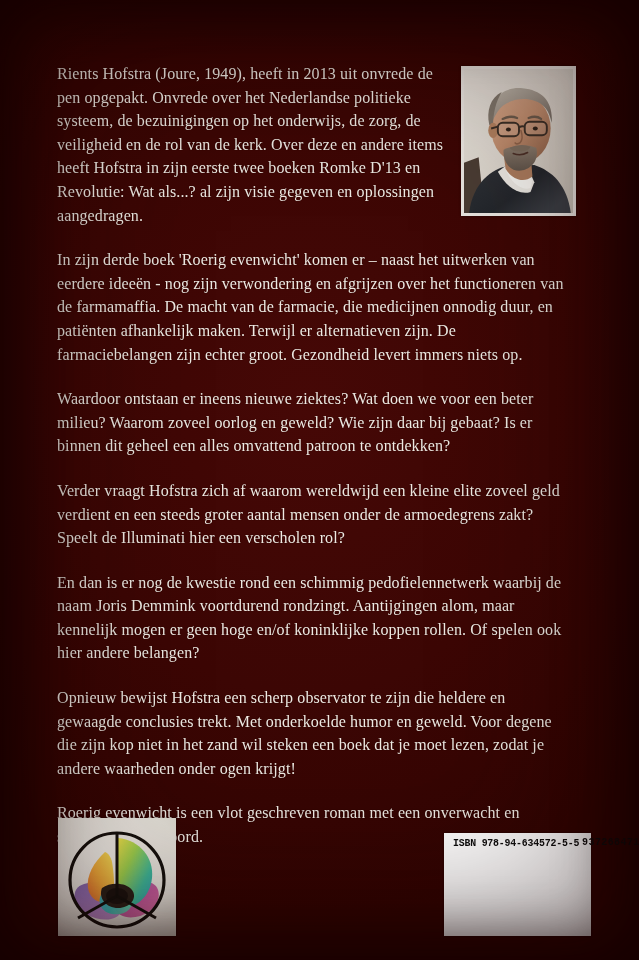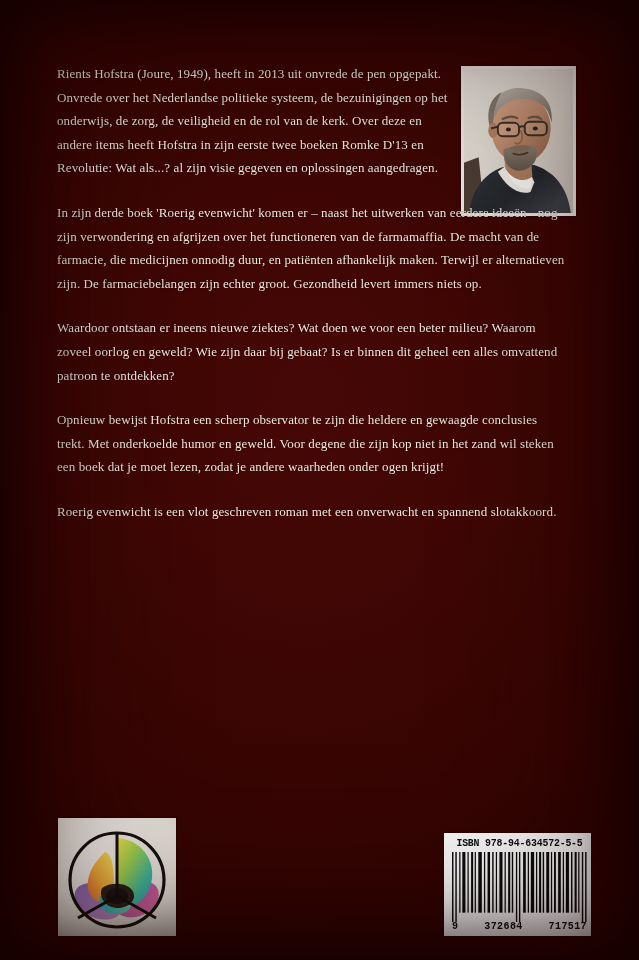--- a/index.html
+++ b/index.html
@@ -33,21 +33,21 @@
       inset 0 0 160px 40px rgba(22,2,1,0.45);
   }
 
   
   #blurb {
     position: absolute;
     left: 57px;
     top: 62px;
     width: 508px;
     color: #f0e9e2;
-    font-size: 13px;
+    font-size: 16px;
     line-height: 23.6px;
     letter-spacing: 0.1px;
     text-shadow: 0 0 1px rgba(0,0,0,0.55);
   }
   #blurb p {
     margin: 0 0 21px 0;
     text-align: left;
   }
   #blurb p.p1 {
     
@@ -91,23 +91,22 @@
 
   
   #barcode {
     position: absolute;
     left: 444px;
     top: 833px;
     width: 147px;
     height: 103px;
     background: #ffffff;
     box-sizing: border-box;
-    padding: 5px 3px 4px 7px;
+    padding: 5px 23px 4px 7px;
     display: flex;
-    flex-direction: column;
     box-shadow: 0 0 2px rgba(0,0,0,0.4);
   }
   #isbn-text {
     font-family: "Liberation Mono", "DejaVu Sans Mono", monospace;
     font-size: 10.2px;
     font-weight: bold;
     letter-spacing: -0.2px;
     color: #0d0d0d;
     white-space: nowrap;
     line-height: 12px;
@@ -208,20 +207,22 @@
 
         <rect x="0" y="0" width="115" height="150" fill="url(#wallg)" opacity="0"></rect>
       </svg>
     </div>
   </div>
 
   <div id="blurb">
     <p class="p1">Rients Hofstra (Joure, 1949), heeft in 2013 uit onvrede de pen opgepakt. Onvrede over het Nederlandse politieke systeem,  de bezuinigingen op het onderwijs, de zorg, de veiligheid en de rol van de kerk. Over deze en andere items heeft Hofstra in zijn eerste twee boeken Romke D'13 en Revolutie: Wat als...? al zijn visie gegeven en oplossingen aangedragen.</p>
     <p>In zijn derde boek 'Roerig evenwicht' komen er – naast het uitwerken van eerdere ideeën -  nog zijn verwondering en afgrijzen over het functioneren van de farmamaffia. De macht van de farmacie, die medicijnen onnodig duur, en patiënten afhankelijk maken. Terwijl er alternatieven zijn. De farmaciebelangen zijn echter groot. Gezondheid levert immers niets op.</p>
     <p>Waardoor ontstaan er ineens nieuwe ziektes? Wat doen we voor een beter milieu? Waarom zoveel oorlog en geweld? Wie zijn daar bij gebaat? Is er binnen dit geheel een alles omvattend patroon te ontdekken?</p>
+    <p>Verder vraagt Hofstra zich af waarom wereldwijd een kleine elite zoveel geld verdient en een steeds groter aantal mensen onder de armoedegrens zakt? Speelt de Illuminati hier een verscholen rol?</p>
+    <p>En dan is er nog de kwestie rond een schimmig pedofielennetwerk waarbij de naam Joris Demmink voortdurend rondzingt. Aantijgingen alom, maar kennelijk mogen er geen hoge en/of koninklijke koppen rollen. Of spelen ook hier andere belangen?</p>
     <p>Opnieuw bewijst Hofstra een scherp observator te zijn die heldere en gewaagde conclusies trekt. Met onderkoelde humor en geweld. Voor degene die zijn kop niet in het zand wil steken een boek dat je moet lezen, zodat je andere waarheden onder ogen krijgt!</p>
     <p>Roerig evenwicht is een vlot geschreven roman met een onverwacht en spannend slotakkoord.</p>
   </div>
 
   <div id="logo">
     <svg viewBox="0 0 118 118">
       <defs>
         <radialGradient id="paperg" cx="0.4" cy="0.35" r="0.85">
           <stop offset="0%" stop-color="#f1eee8"></stop>
           <stop offset="70%" stop-color="#e4e0d8"></stop>

